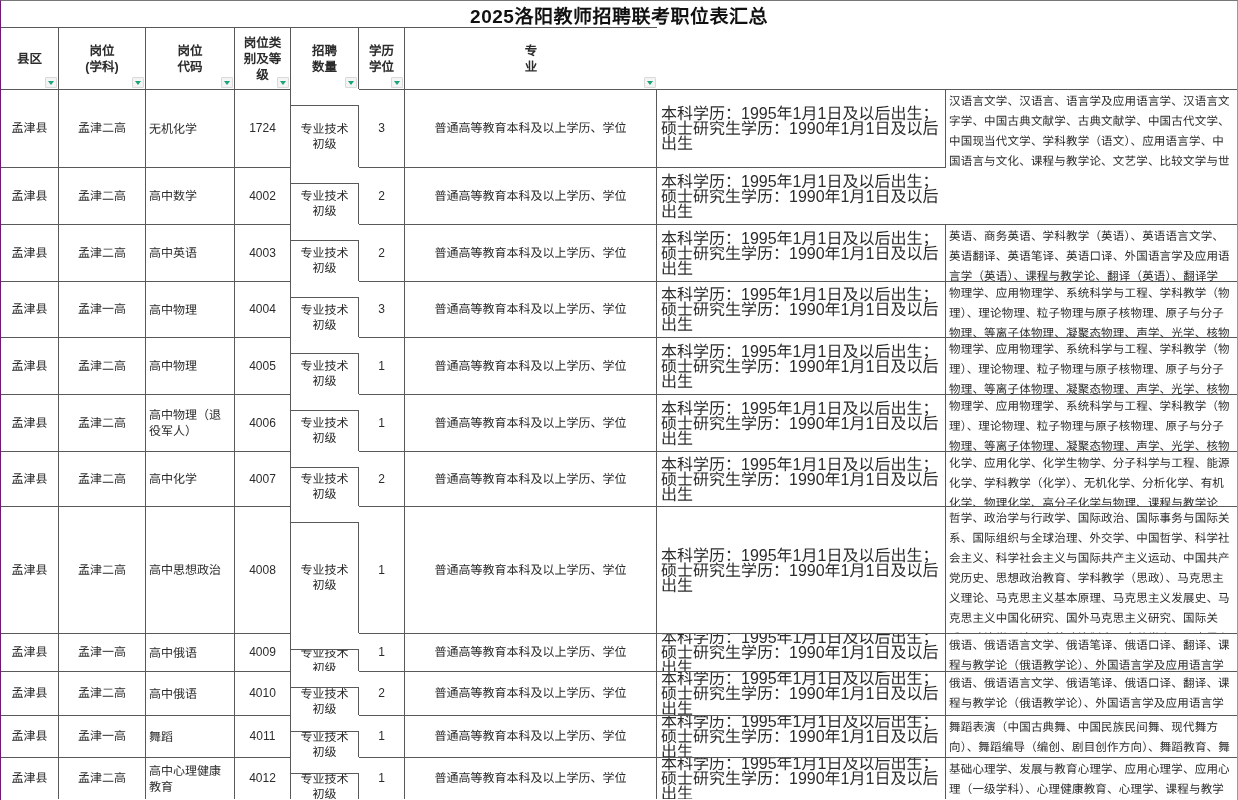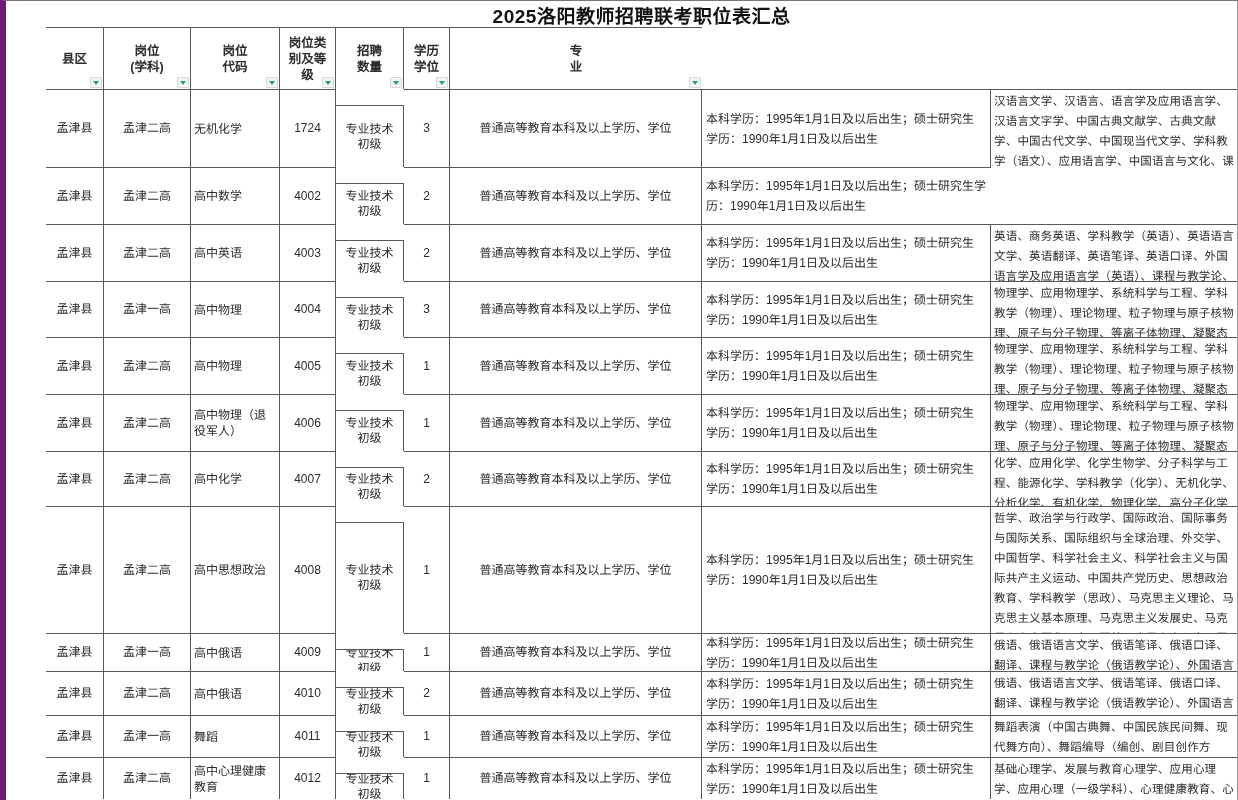--- a/index.html
+++ b/index.html
@@ -2,42 +2,42 @@
 <html lang="zh-CN"><head>
 <meta charset="utf-8">
 <style>
   * { margin: 0; padding: 0; box-sizing: border-box; }
   html, body { background: #fff; }
   body {
     width: 1238px; height: 800px; overflow: hidden;
     font-family: "Liberation Sans", "DejaVu Sans", sans-serif;
     color: #2b2b2b;
   }
-  .sheet { width: 1238px; height: 800px; border-top: 1px solid #777; border-left: 6px solid #701a75; border-right: 1px solid #999; padding-left: 40px; }
+  .sheet { width: 1238px; height: 800px; border-top: 1px solid #777; border-left: 1px solid #701a75; border-right: 1px solid #999; }
   .title-row {
     height: 26px; display: flex; align-items: center; justify-content: center;
     font-size: 19px; font-weight: bold; color: #111; letter-spacing: 0.5px;
   }
   .grid-row { display: grid; grid-template-columns: 58px 87px 89px 56px 68px 46px 252px 289px 1fr; }
   .cell {
     border-top: 1px solid #595959; border-right: 1px solid #595959;
     display: flex; align-items: center; justify-content: center;
     font-size: 12px; line-height: 15px; overflow: hidden; position: relative;
     text-align: center;
   }
   .cell:first-child { border-left: none; }
   .grid-row .cell:last-child { border-right: none; }
   .header .cell { font-weight: bold; white-space: pre-line; font-size: 12.5px; line-height: 16px; }
   .header { height: 62px; }
   .left   { justify-content: flex-start; text-align: left; padding: 1px 3px; }
   .topleft{ align-items: flex-start; justify-content: flex-start; text-align: left; padding: 1px 3px 0 3px; }
   .pre    { white-space: pre-line; margin-top: 16px; }
   .cell-position { line-height: 16px; }
   .cell-education { padding: 0 6px; }
-  .cell-other { font-size: 12px; line-height: 20px; padding: 2px 4px; align-items: center; }
+  .cell-other { font-size: 16px; line-height: 15px; padding: 2px 4px; align-items: center; }
   .cell-major { font-size: 11.5px; line-height: 20px; letter-spacing: 0.2px; }
   .filter-btn {
     position: absolute; right: 1px; bottom: 1px; width: 12px; height: 11px;
     background: #f4f4f4; border: 1px solid #d9d9d9; border-radius: 1px;
     display: flex; align-items: center; justify-content: center; cursor: pointer;
   }
   .filter-tri {
     width: 0; height: 0;
     border-left: 3px solid transparent; border-right: 3px solid transparent;
     border-top: 4px solid #1ba37a;

